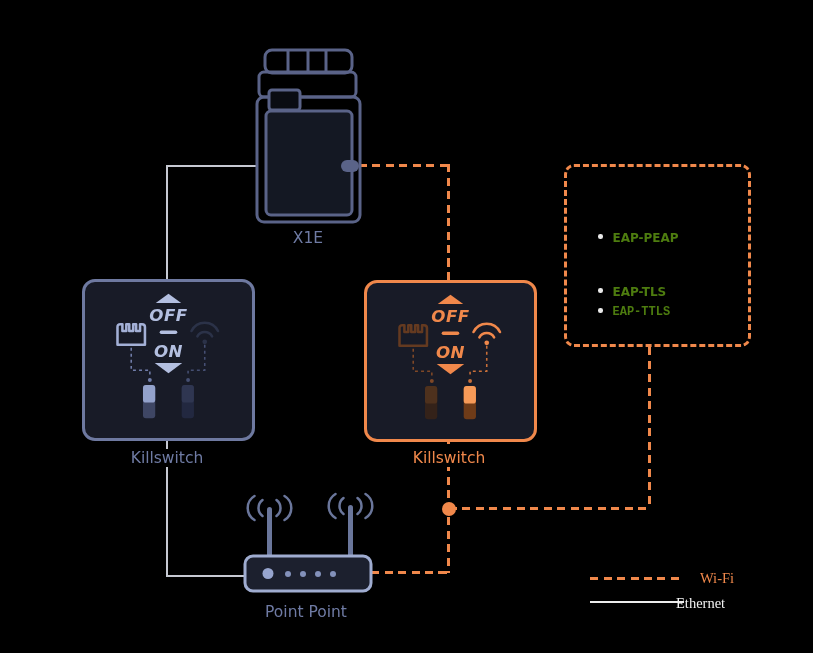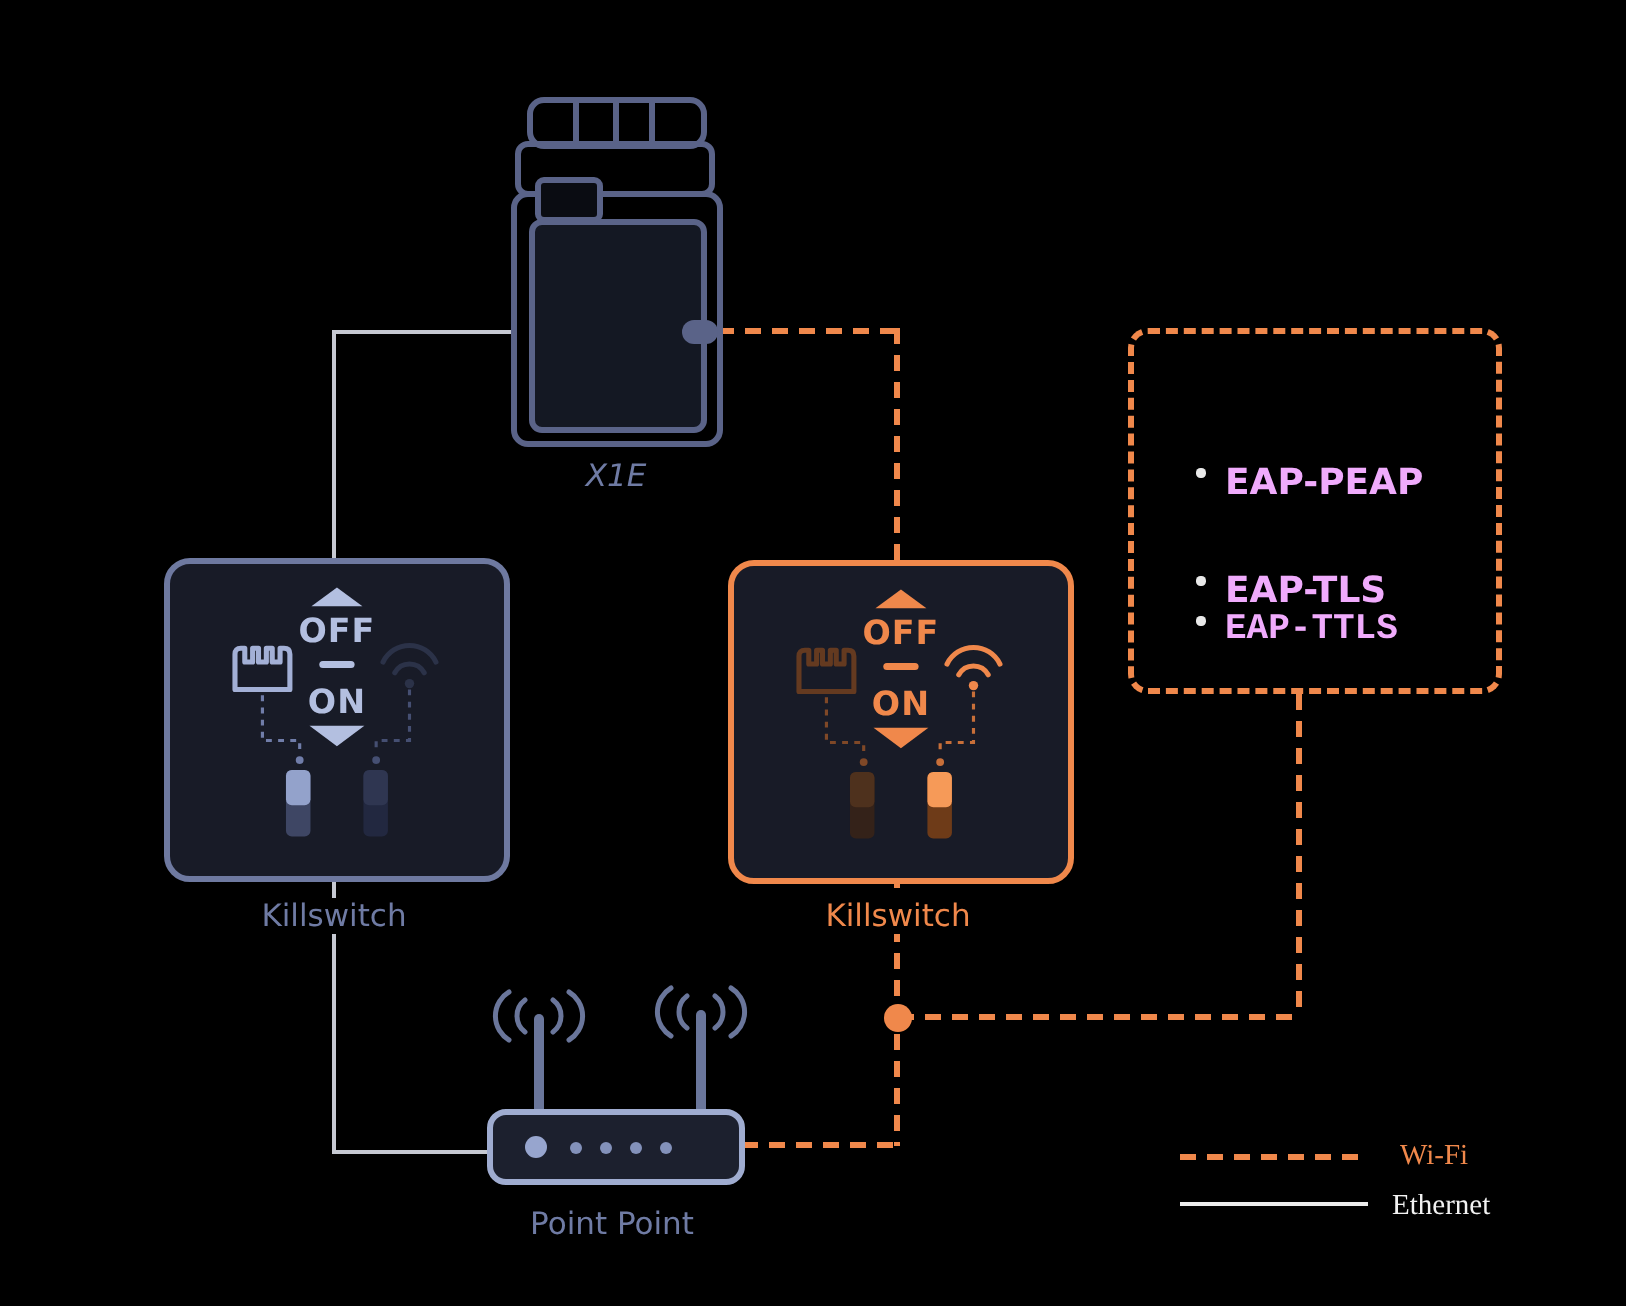--- a/index.html
+++ b/index.html
@@ -12,21 +12,21 @@
   .dash-h{height:3px;background:repeating-linear-gradient(90deg,#F0884B 0 8px,transparent 8px 13.5px);}
   .dash-v{width:3px;background:repeating-linear-gradient(180deg,#F0884B 0 8px,transparent 8px 13.5px);}
   .junction{position:absolute;left:442px;top:502px;width:14px;height:14px;border-radius:50%;
             background:#F0884B;z-index:3;}
   
   .lbl{position:absolute;z-index:4;transform:translateX(-50%);font-size:15.5px;
        background:#000;padding:0 6px;white-space:nowrap;}
   .lbl-slate{color:#6F7BA4;}
   .lbl-orange{color:#F0884B;}
   
-  .ks{position:absolute;width:167px;height:156px;background:#181B27;border-radius:13px;z-index:2;}
+  .ks{position:absolute;width:167px;height:156px;background:#181B27;border-radius:13px;z-index:2;font-style:italic;}
   .ks-slate{border:3px solid #6E79A0;
     --accent:#B3BFE0; --eth:#A3B0D6; --wifi:#2B3248;
     --conn-eth:#707DA9; --conn-wifi:#454F72;
     --tlk:#93A2CB; --tlt:#3E4664; --trk:#2F3651; --trt:#222840;}
   .ks-orange{border:3px solid #F0884B;
     --accent:#F0884B; --eth:#643A20; --wifi:#F0884B;
     --conn-eth:#7F4827; --conn-wifi:#C76F39;
     --tlk:#4E311D; --tlt:#342219; --trk:#F69A58; --trt:#6E3B18;}
   .ks svg{display:block;}
   .ks .arrow{fill:var(--accent);}
@@ -41,21 +41,21 @@
   .ks .c-wifi{stroke:var(--conn-wifi);}
   .ks .cd-eth{fill:var(--conn-eth);}
   .ks .cd-wifi{fill:var(--conn-wifi);}
   
   .wpa{position:absolute;left:564px;top:164px;width:187px;height:183px;box-sizing:border-box;
        border:3px dashed #F0884B;border-radius:10px;z-index:2;}
   .wpa-title{position:absolute;left:23px;top:21px;color:#F0884B;font-size:18px;font-weight:bold;
              white-space:nowrap;}
   .wpa-item{position:absolute;left:31px;display:flex;align-items:flex-start;}
   .wpa-bullet{width:4.5px;height:4.5px;border-radius:50%;background:#E9E9E9;margin-top:3px;flex:none;}
-  .wpa-text{margin-left:10px;color:#f0abfc;font-size:18px;font-weight:600;white-space:nowrap;}
+  .wpa-text{margin-left:10px;color:#4d7c0f;font-size:12px;font-weight:600;white-space:nowrap;}
   
   .dev{position:absolute;z-index:2;}
   
   .legend-text{position:absolute;z-index:2;font-size:14.5px;white-space:nowrap;font-family:Liberation Serif, serif;}
 </style>
 </head>
 <body>
 
 <div class="stage">
 
@@ -78,21 +78,21 @@
       <line x1="38" y1="5" x2="38" y2="28"></line>
       <line x1="58" y1="5" x2="58" y2="28"></line>
       <line x1="76" y1="5" x2="76" y2="28"></line>
       <rect x="9" y="27" width="97" height="25" rx="5"></rect>
       <rect x="7" y="52" width="103" height="125" rx="7"></rect>
       <rect x="16" y="66" width="86" height="104" rx="5" fill="#141823"></rect>
       <rect x="19" y="45" width="31" height="20" rx="3" fill="#0A0C12"></rect>
     </g>
     <rect x="91" y="115" width="18" height="12" rx="6" fill="#5A6388"></rect>
   </svg>
-  <div class="lbl lbl-slate" style="left:308px;top:229px;font-style:italic;">X1E</div>
+  <div class="lbl lbl-slate" style="left:308px;top:229px;">X1E</div>
 
   <div class="ks ks-slate" style="left:82px;top:279px;">
     <svg width="164" height="150" viewBox="0 0 167 153">
       <path class="arrow" d="M72,21.5 L98,21.5 L85,12 Z"></path>
       <text class="state" x="85" y="40">OFF</text>
       <rect class="mid" x="76" y="49.5" width="18" height="3.6" rx="1.8"></rect>
       <text class="state" x="85" y="76">ON</text>
       <path class="arrow" d="M71,82.5 L99,82.5 L85,93 Z"></path>
       <g transform="translate(31,41)">
         <path class="eth-i" d="M2,23 V5 Q2,2 5,2 H7 V9 H11 V2 H14 V9 H18 V2 H21 V9 H25 V2 H27 Q30,2 30,5 V23 Z"></path>
@@ -184,15 +184,15 @@
       <circle cx="65" cy="86" r="3"></circle>
       <circle cx="80" cy="86" r="3"></circle>
       <circle cx="95" cy="86" r="3"></circle>
     </g>
   </svg>
   <div class="lbl lbl-slate" style="left:306px;top:603px;">Point Point</div>
 
   <div class="line dash-h" style="left:590px;top:577px;width:94px;"></div>
   <div class="legend-text" style="left:700px;top:570px;color:#F0884B;">Wi-Fi</div>
   <div class="line" style="left:590px;top:601px;width:94px;height:2px;background:#ECECEC;"></div>
-  <div class="legend-text" style="left:696px;top:595px;color:#F2F2F2;">Ethernet</div>
+  <div class="legend-text" style="left:676px;top:595px;color:#F2F2F2;">Ethernet</div>
 
 </div>
 
 </body></html>

